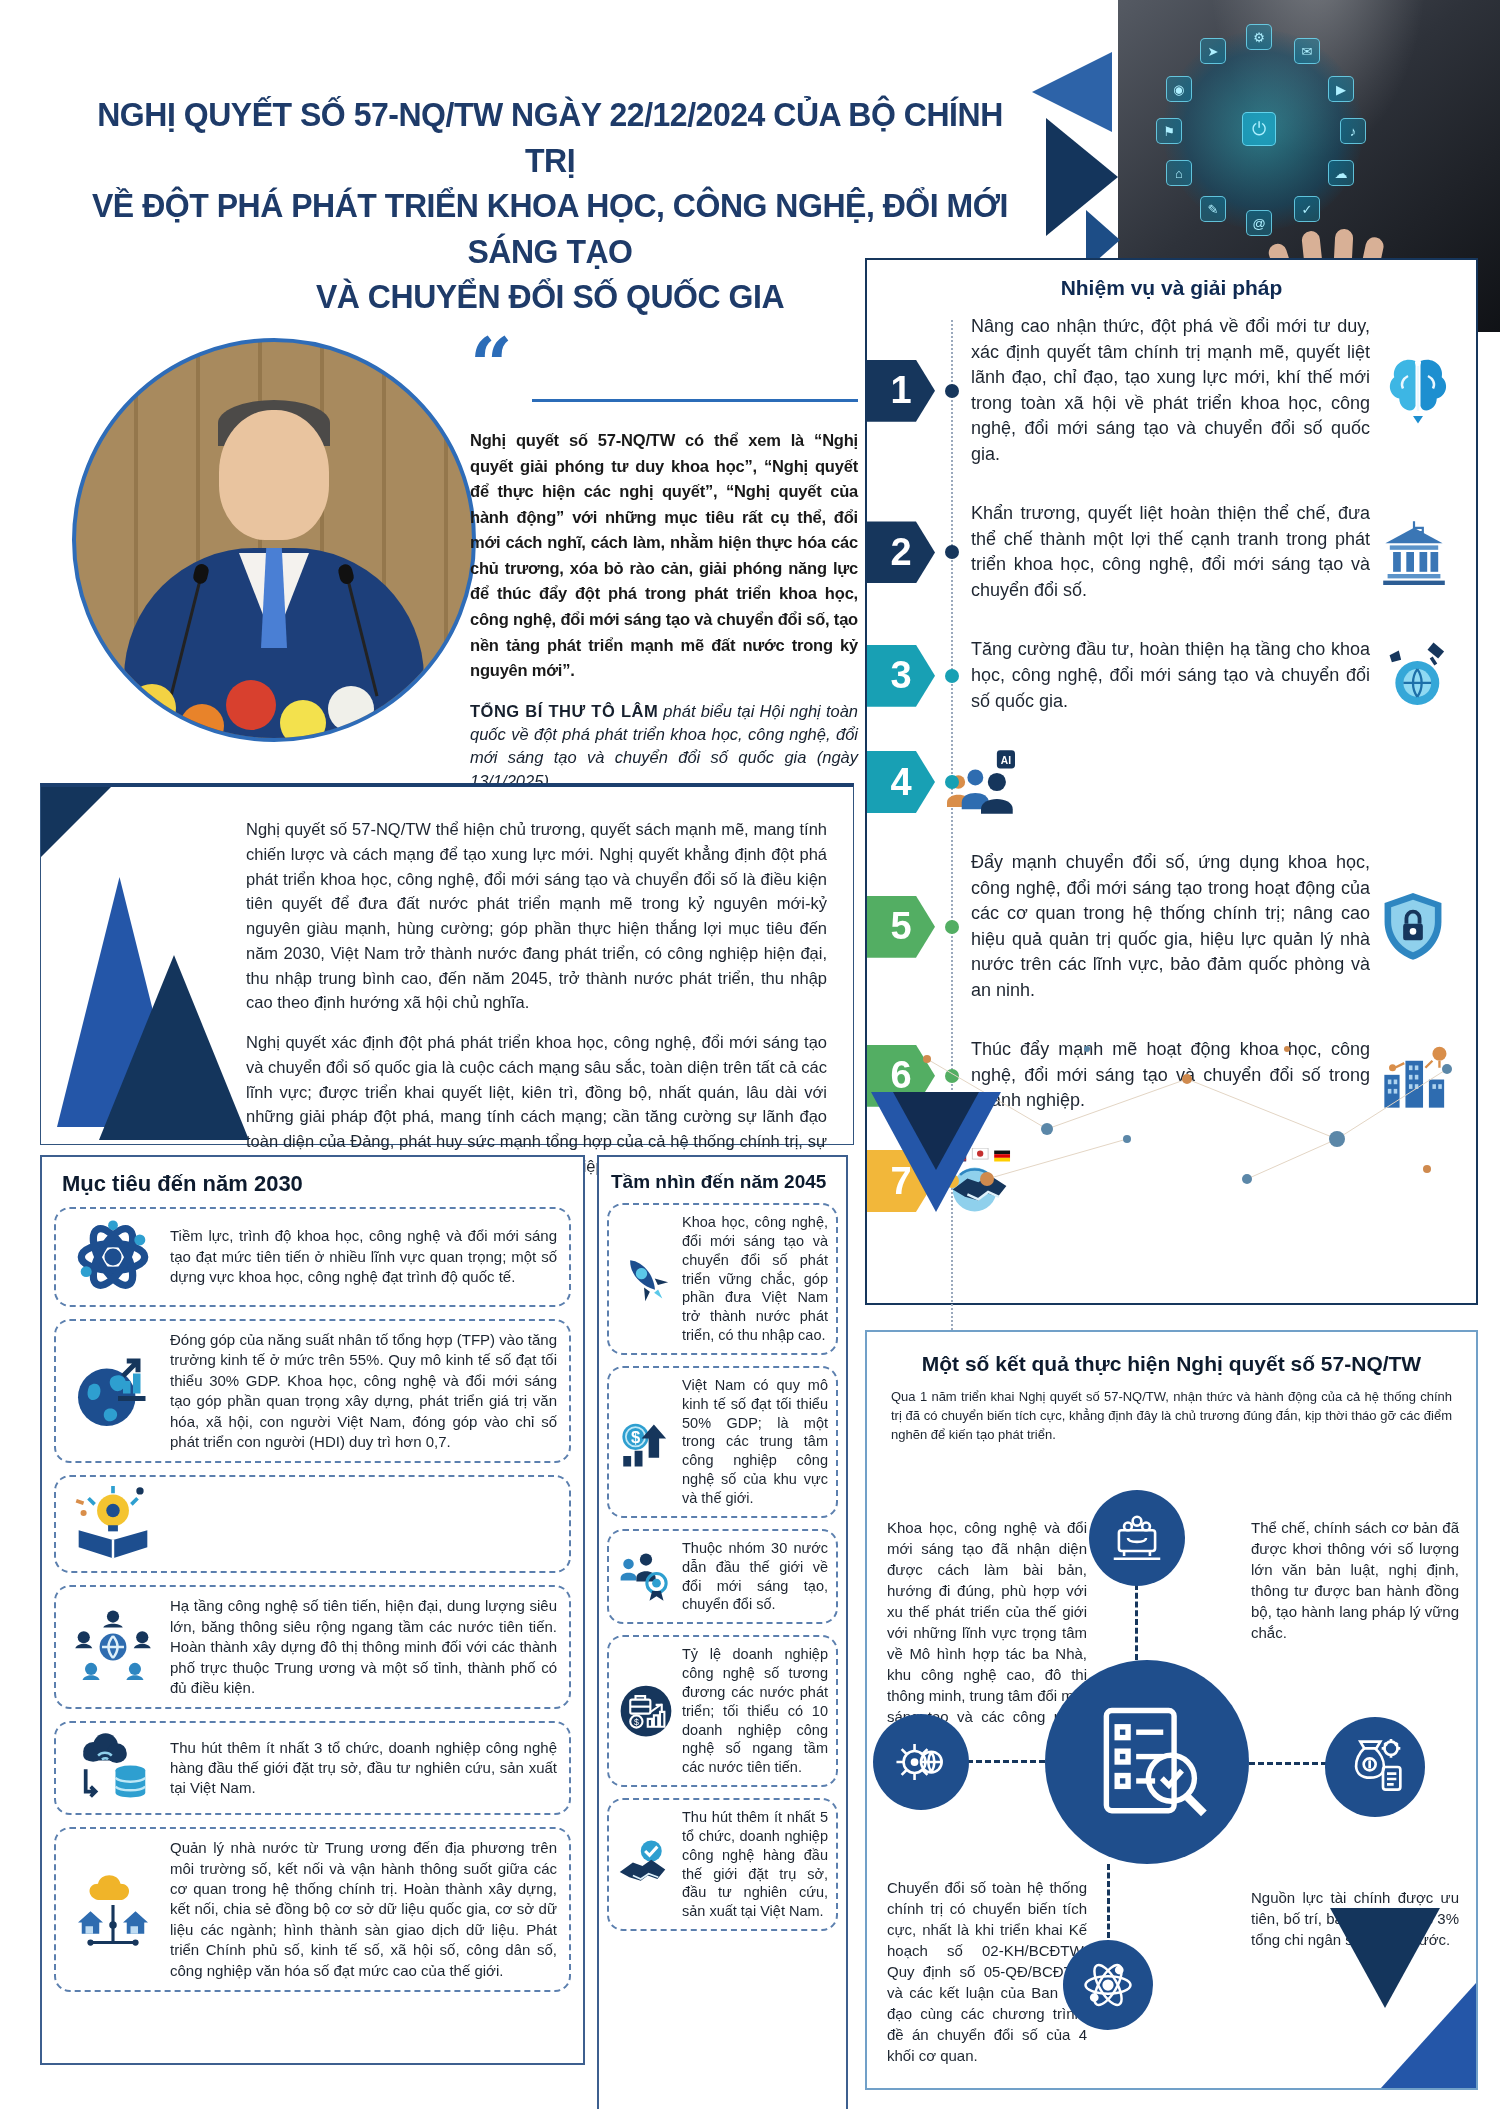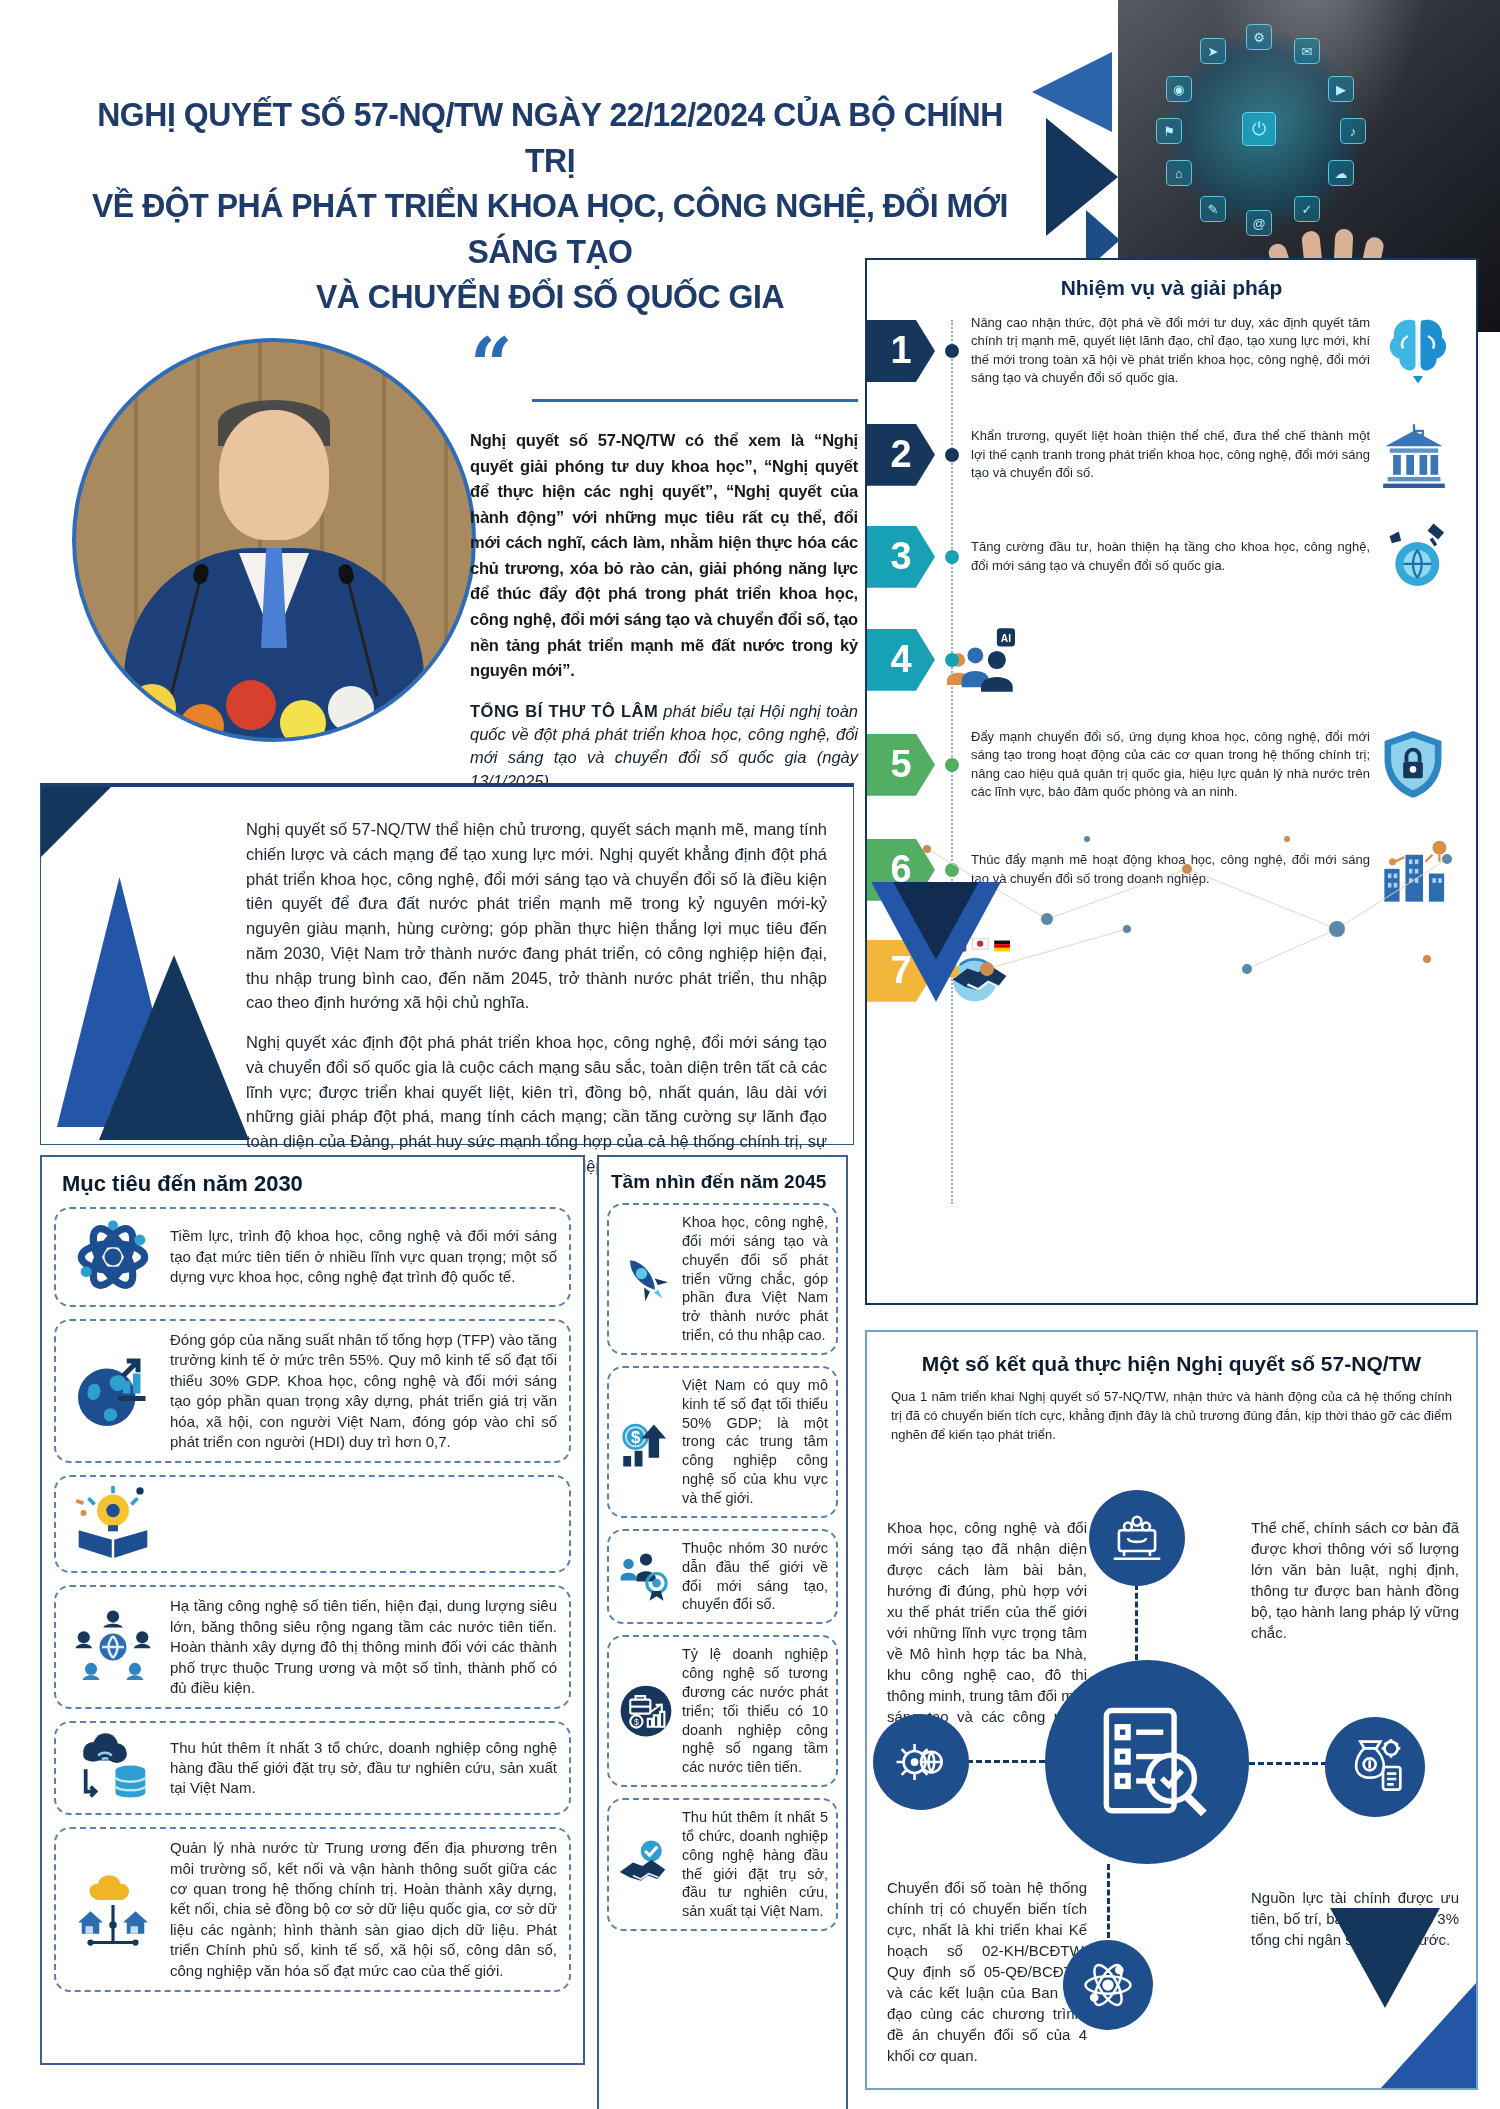--- a/index.html
+++ b/index.html
@@ -56,21 +56,21 @@
   
   .tasks-box{position:absolute;left:865px;top:258px;width:613px;height:1047px;background:#fff;
     border:2px solid #16365c;box-sizing:border-box;}
   .tasks-title{margin:16px 0 14px 0;text-align:center;font-size:21px;font-weight:bold;color:#0f2a52;}
   .tasks-list{position:relative;}
   .tasks-vline{position:absolute;left:84px;top:6px;bottom:-200px;border-left:2px dotted #9aa9bd;}
   .task-item{position:relative;display:flex;align-items:center;margin:0 10px 34px 0;}
   .task-num{flex:none;width:68px;height:62px;clip-path:polygon(0 0,72% 0,100% 50%,72% 100%,0 100%);
     display:flex;align-items:center;justify-content:center;color:#fff;font-size:38px;font-weight:bold;}
   .task-dot{position:absolute;left:78px;top:50%;margin-top:-7px;width:14px;height:14px;border-radius:50%;}
-  .task-text{flex:1;margin-left:36px;font-size:13px;line-height:1.42;text-align:justify;color:#1d2530;}
+  .task-text{flex:1;margin-left:36px;font-size:18px;line-height:1.42;text-align:justify;color:#1d2530;}
   .task-icon{flex:none;width:88px;margin-left:8px;display:flex;justify-content:flex-start;}
   .c-navy{background:#16365c;} .c-teal{background:#18a0b4;} .c-green{background:#53ae63;} .c-yellow{background:#f2b73a;}
   .network{position:absolute;left:0;bottom:0;width:100%;height:195px;}
   
   .goals-box{position:absolute;left:40px;top:1155px;width:545px;height:910px;border:2px solid #3d5f8f;
     box-sizing:border-box;background:#fff;}
   .vision-box{position:absolute;left:597px;top:1155px;width:251px;height:1105px;border:2px solid #3d5f8f;
     box-sizing:border-box;background:#fff;}
   .box-title{font-size:22px;font-weight:bold;color:#0d1b2e;margin:14px 0 10px 20px;}
   .vision-box .box-title{font-size:19px;margin-left:12px;}

